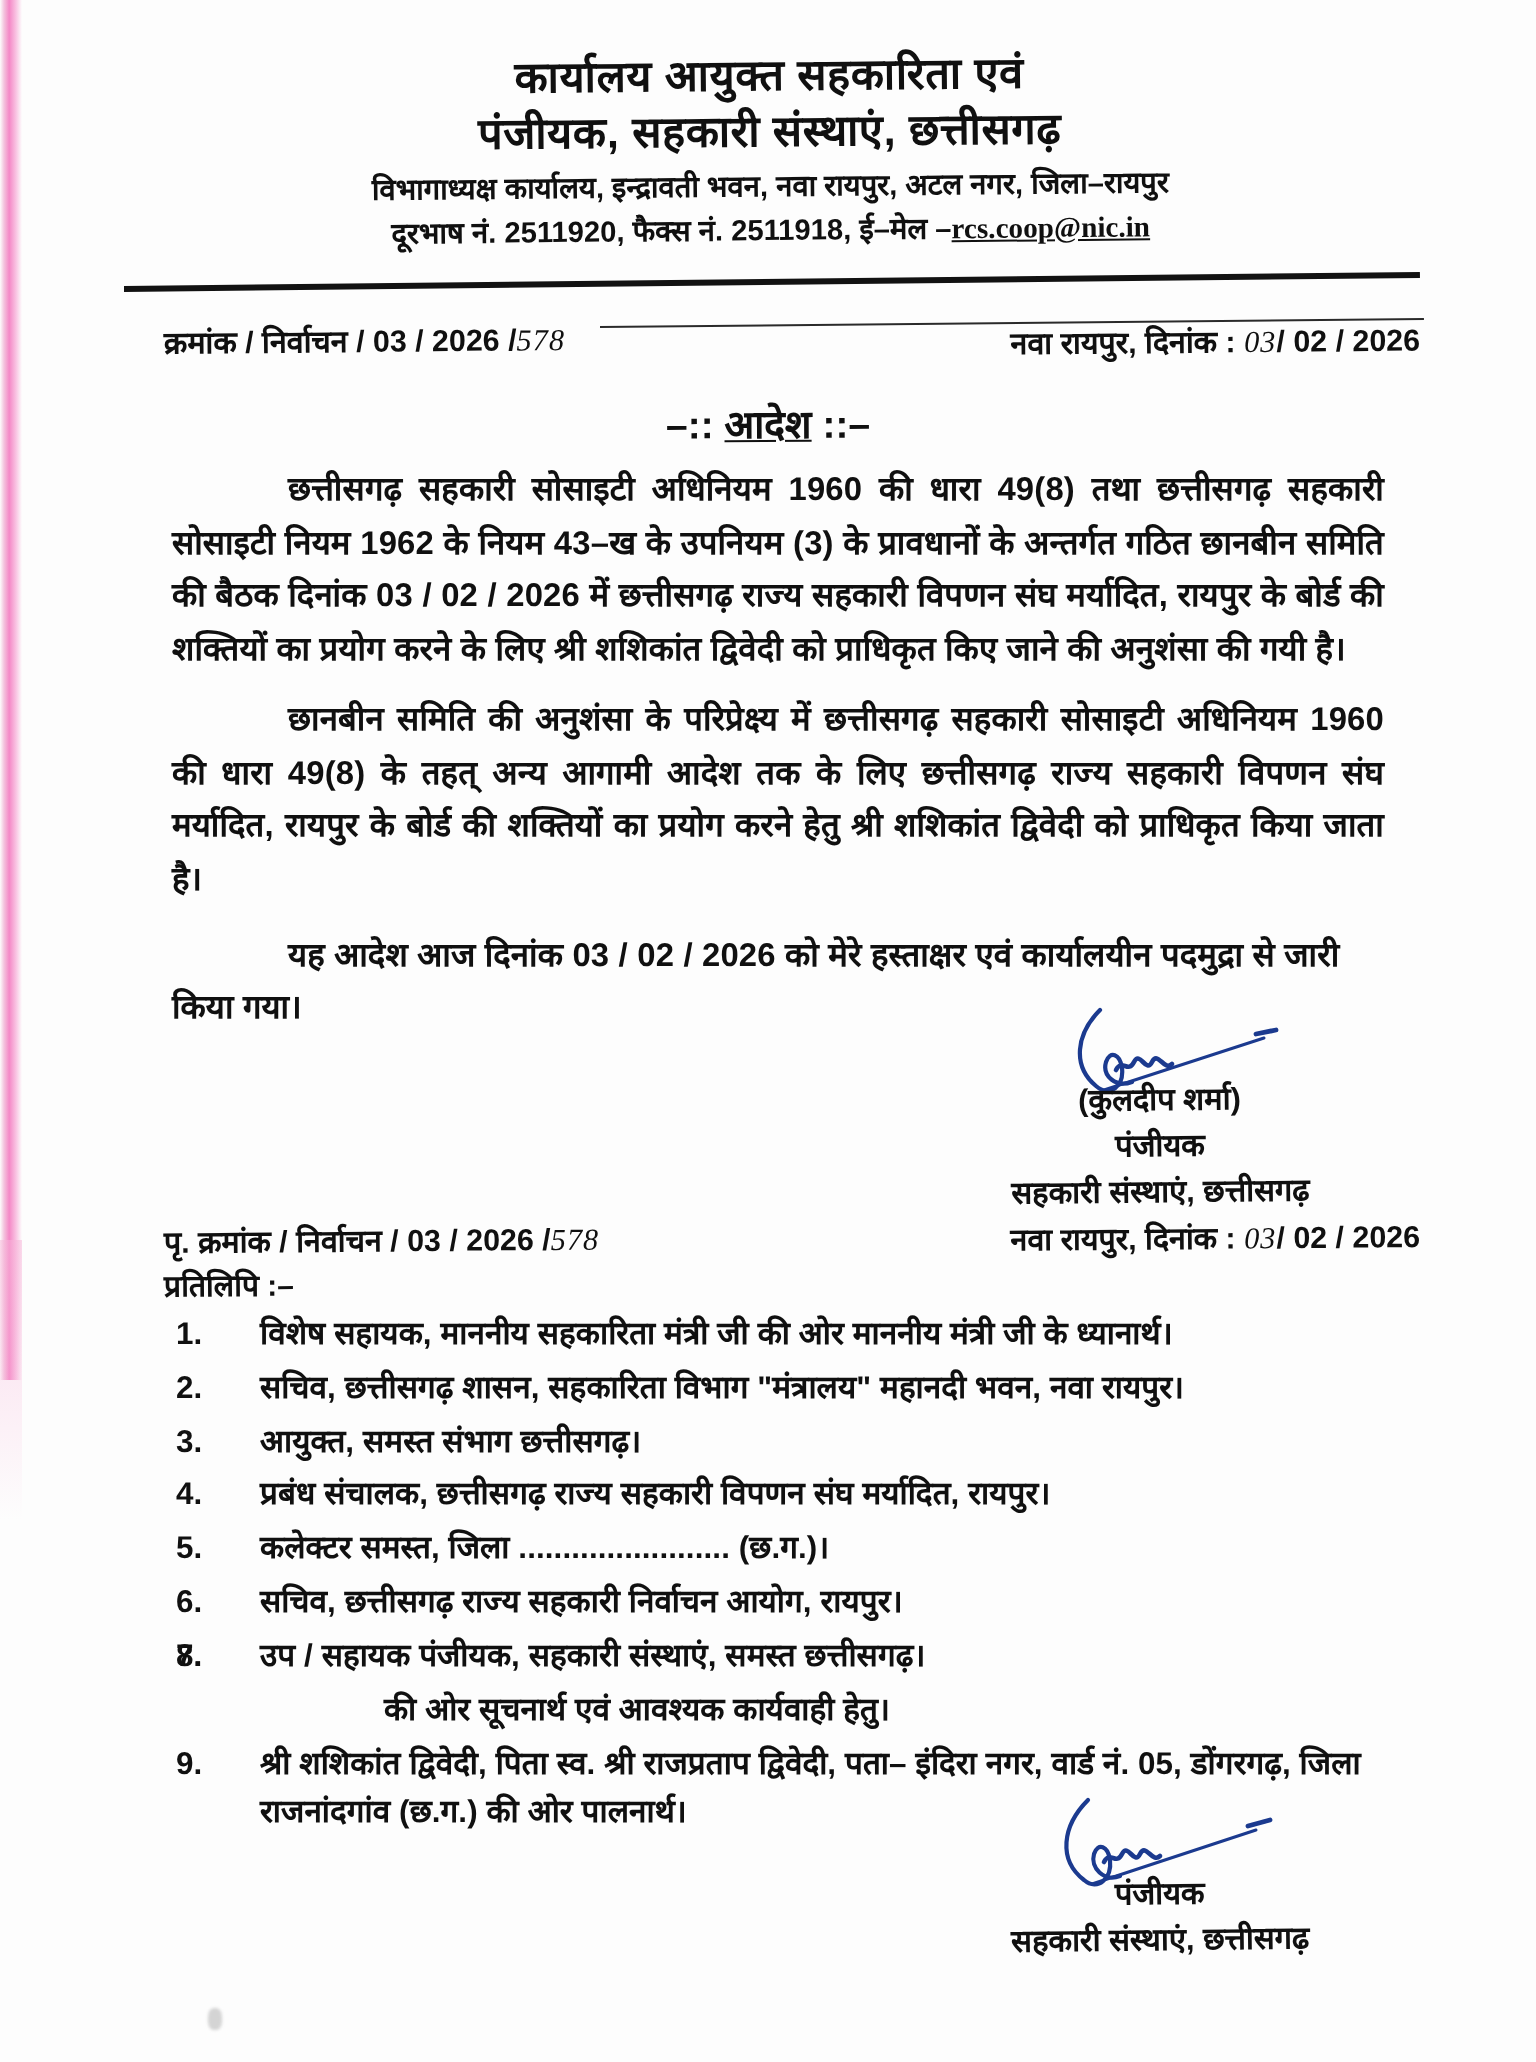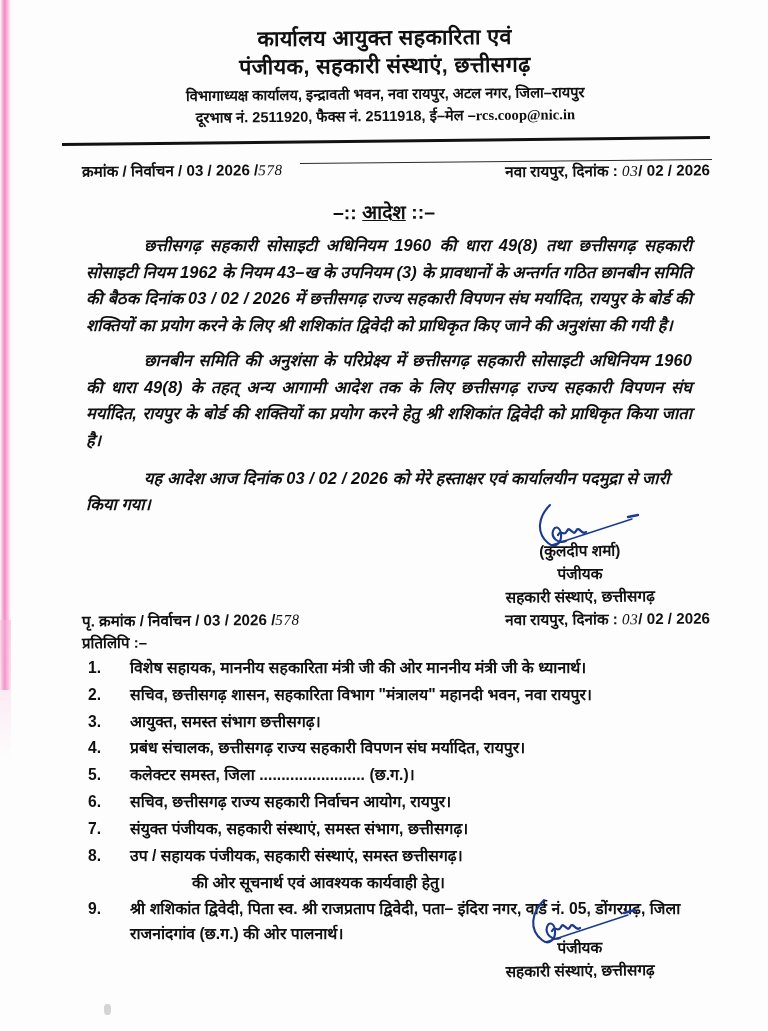--- a/index.html
+++ b/index.html
@@ -72,20 +72,21 @@
     margin-top: 3px;
     white-space: nowrap;
   }
   .hd-line4 {
     font-size: 14.6px;
     font-weight: 600;
     line-height: 1.45;
     white-space: nowrap;
   }
   .hd-line4 .email {
+    text-decoration: underline;
     font-family: "Liberation Serif", "DejaVu Serif", serif;
     font-weight: 600;
   }
 
   .rule-thick {
     position: absolute;
     left: 62px;
     top: 143px;
     width: 648px;
     height: 2.6px;
@@ -158,21 +159,20 @@
   }
   p.para {
     margin: 0 0 9px 0;
     font-size: 16.4px;
     line-height: 1.62;
     text-align: justify;
     text-justify: inter-word;
     text-indent: 58px;
     font-weight: 600;
     letter-spacing: 0.1px;
-    font-style: italic;
   }
   p.para.last-left { text-align: left; margin-top: 11px; }
 
   
   .sig-block-1 {
     position: absolute;
     left: 430px;
     top: 540px;
     width: 300px;
     text-align: center;
@@ -366,21 +366,20 @@
       <li>
         <span class="num">5.</span>
         <span>कलेक्टर समस्त, जिला ........................ (छ.ग.)।</span>
       </li>
       <li>
         <span class="num">6.</span>
         <span>सचिव, छत्तीसगढ़ राज्य सहकारी निर्वाचन आयोग, रायपुर।</span>
       </li>
       <li>
         <span class="num">7.</span>
-        <span>संयुक्त पंजीयक, सहकारी संस्थाएं, समस्त संभाग, छत्तीसगढ़।</span>
       </li>
       <li>
         <span class="num">8.</span>
         <span>उप / सहायक पंजीयक, सहकारी संस्थाएं, समस्त छत्तीसगढ़।</span>
       </li>
       <li class="note-line">
         <span>की ओर सूचनार्थ एवं आवश्यक कार्यवाही हेतु।</span>
       </li>
       <li>
         <span class="num">9.</span>

